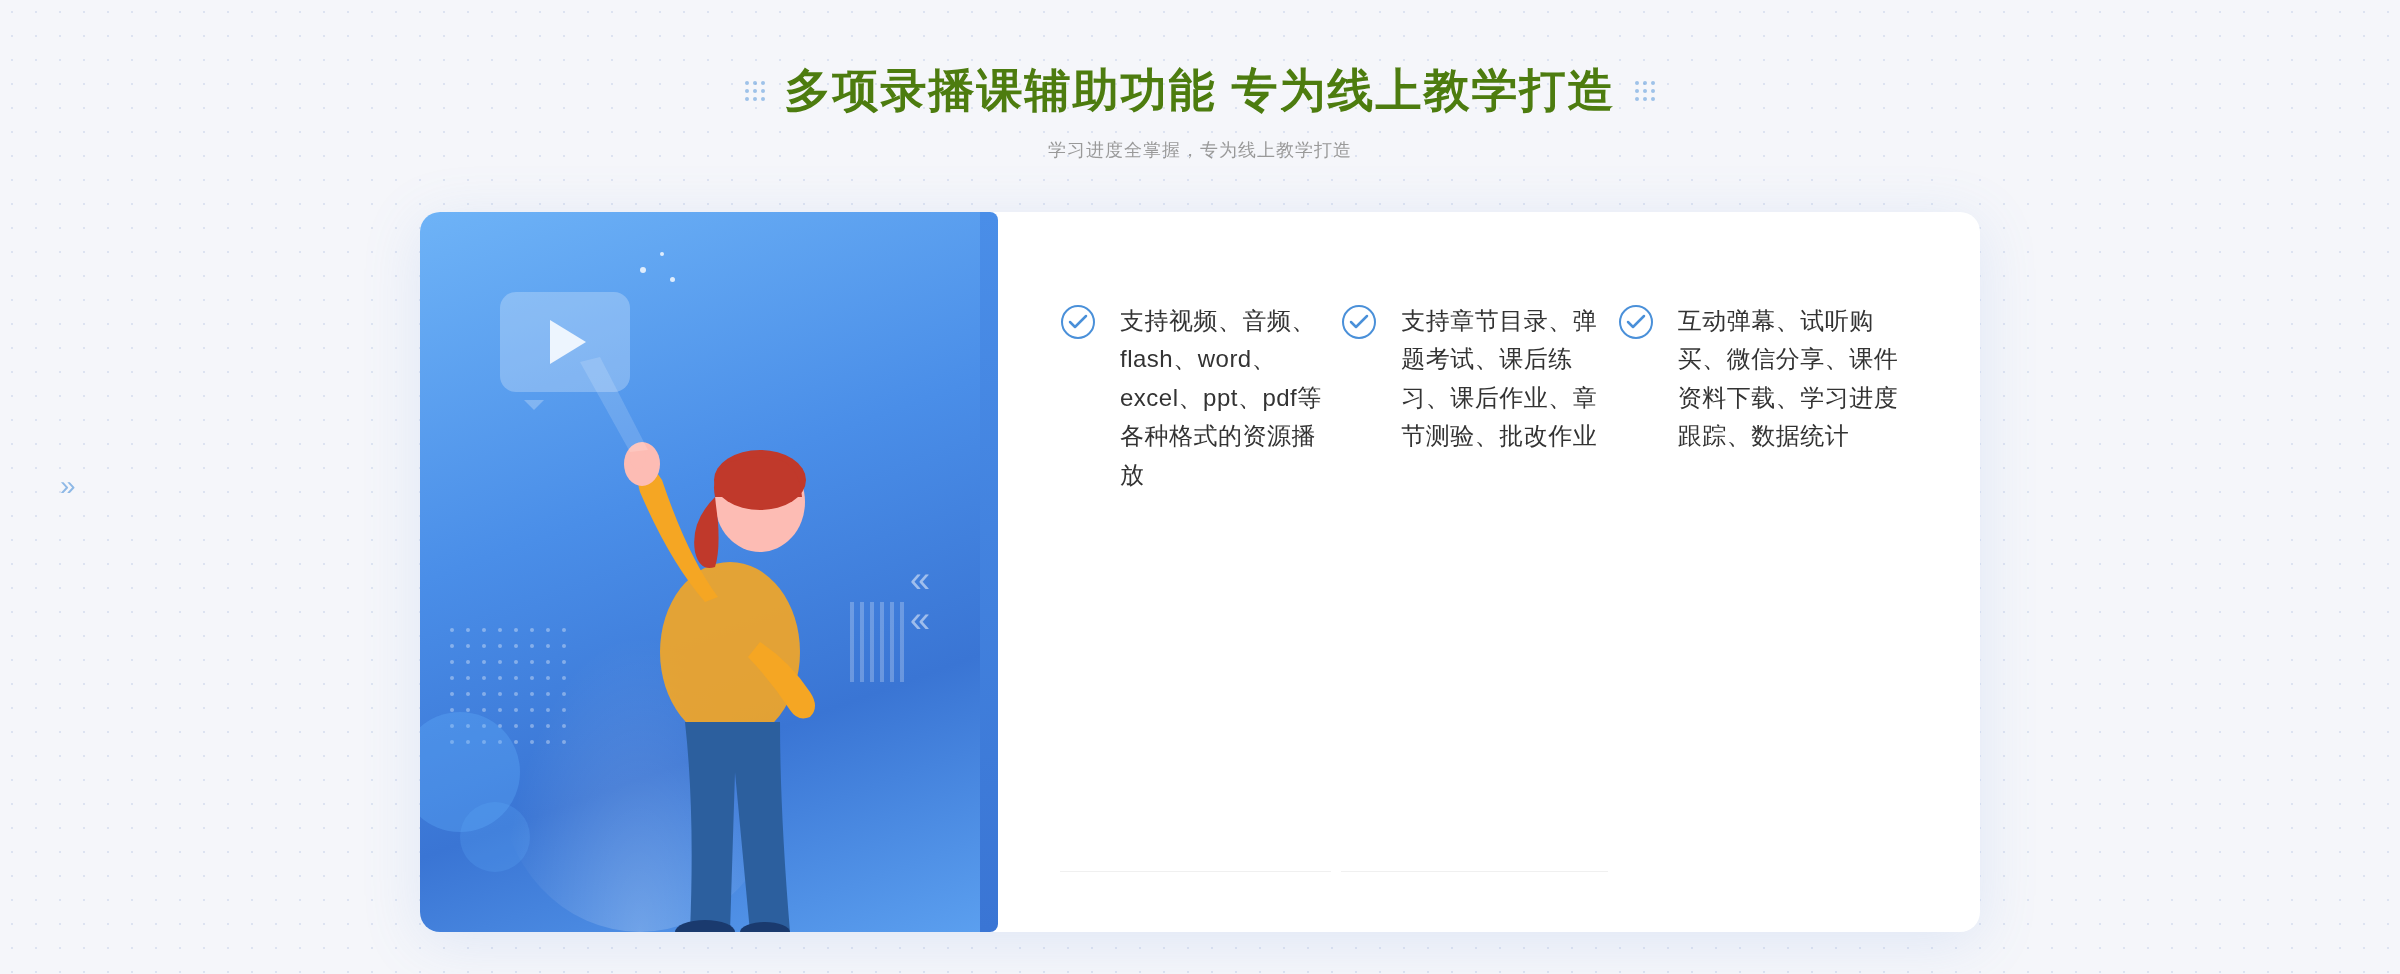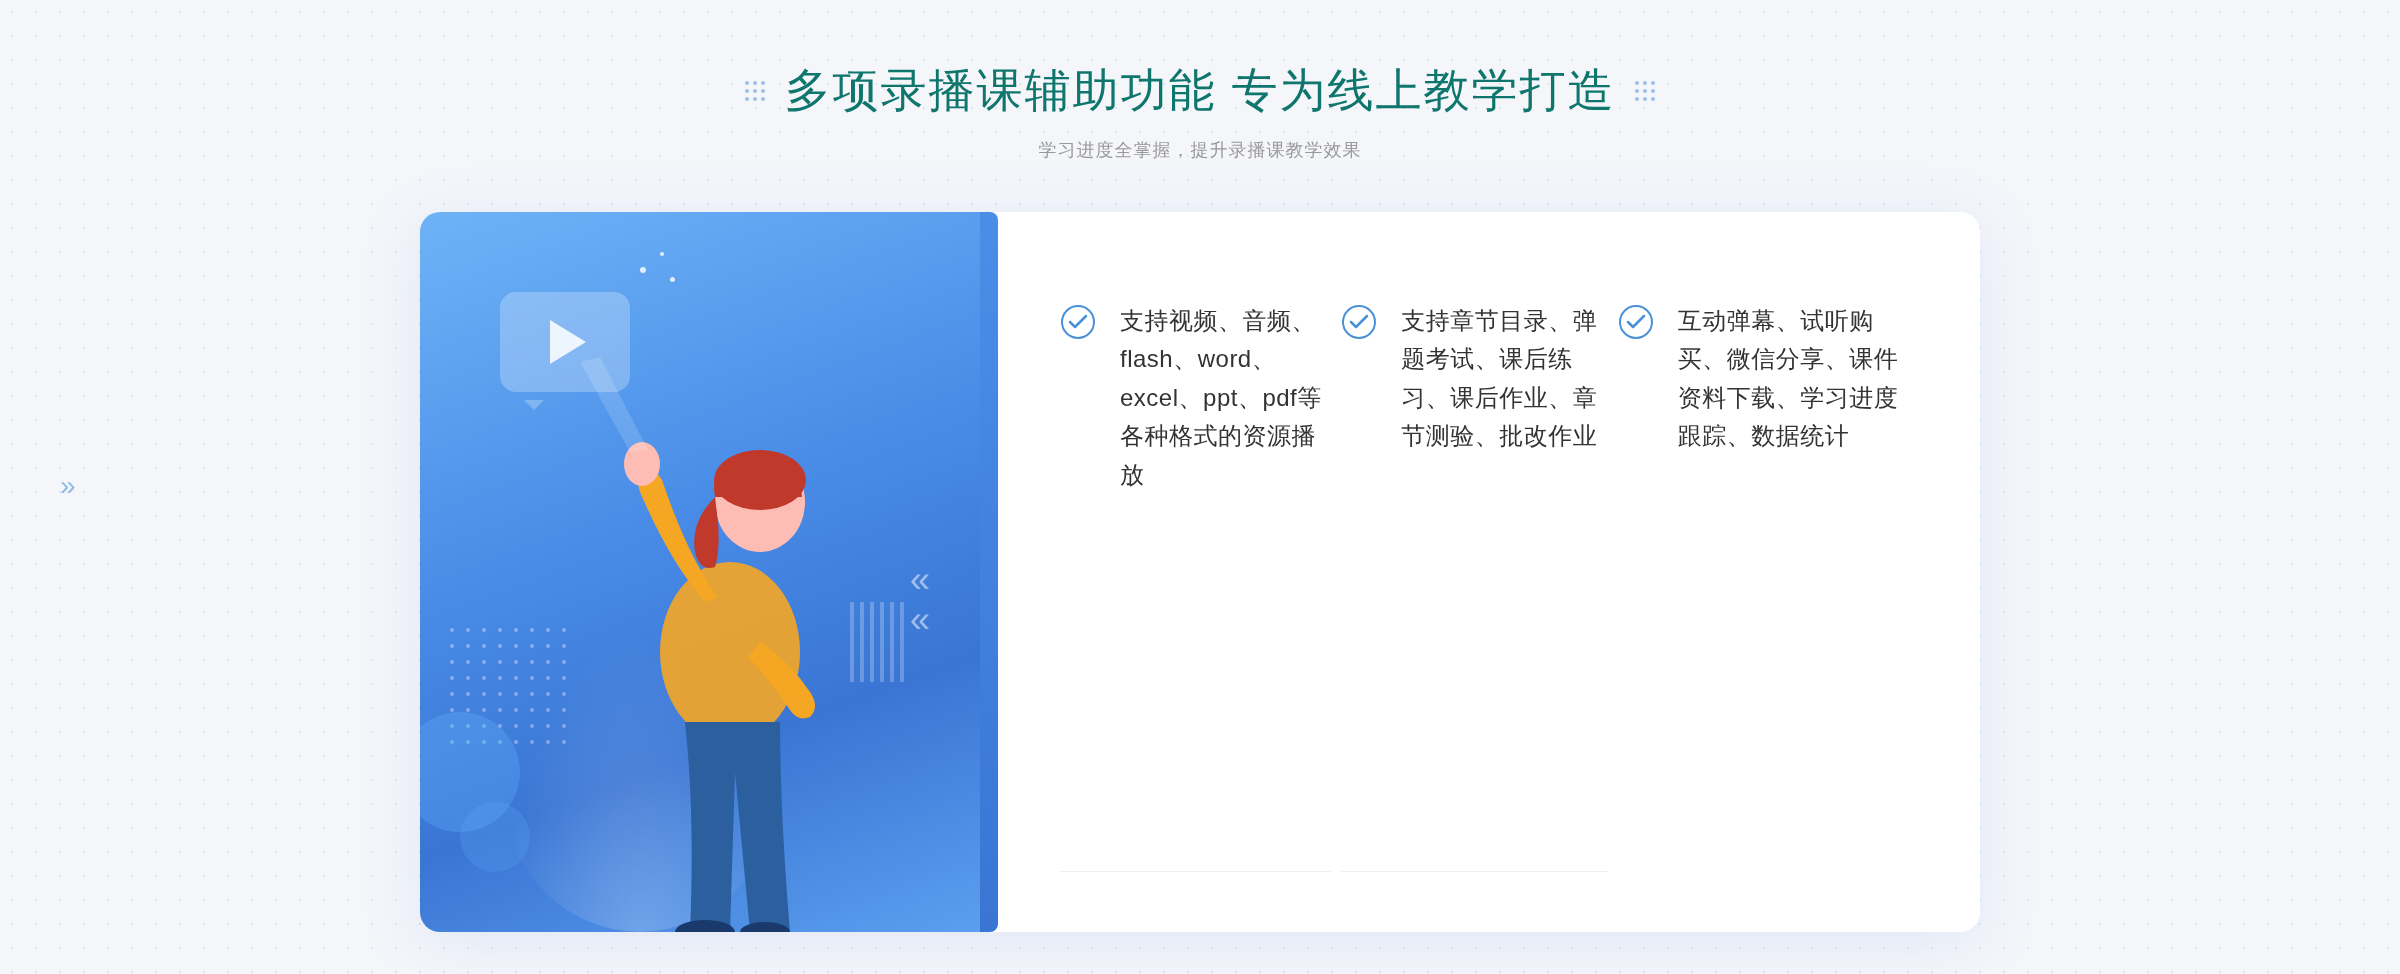--- a/index.html
+++ b/index.html
@@ -72,22 +72,22 @@
     .decorative-dots span i {
       width: 4px;
       height: 4px;
       background: #4a90d9;
       border-radius: 50%;
       display: inline-block;
     }
 
     .main-title {
       font-size: 46px;
-      font-weight: 400;
-      color: #0f766e;
+      font-weight: 700;
+      color: #4d7c0f;
       letter-spacing: 2px;
     }
 
     .sub-title {
       font-size: 18px;
       color: #999;
       letter-spacing: 1px;
     }
 
     
@@ -359,21 +359,21 @@
             <i></i>
           </span>
         <span>
             <i></i>
             <i></i>
             <i></i>
           </span>
       </div>
     </div>
 
-    <p class="sub-title">学习进度全掌握，提升录播课教学效果</p>
+    <p class="sub-title">学习进度全掌握，专为线上教学打造</p>
   </div>
 
   <div class="main-content">
 
     <div class="illustration-panel">
 
       <div class="play-button-container">
         <div class="speech-bubble">
           <div class="play-icon"></div>
         </div>

